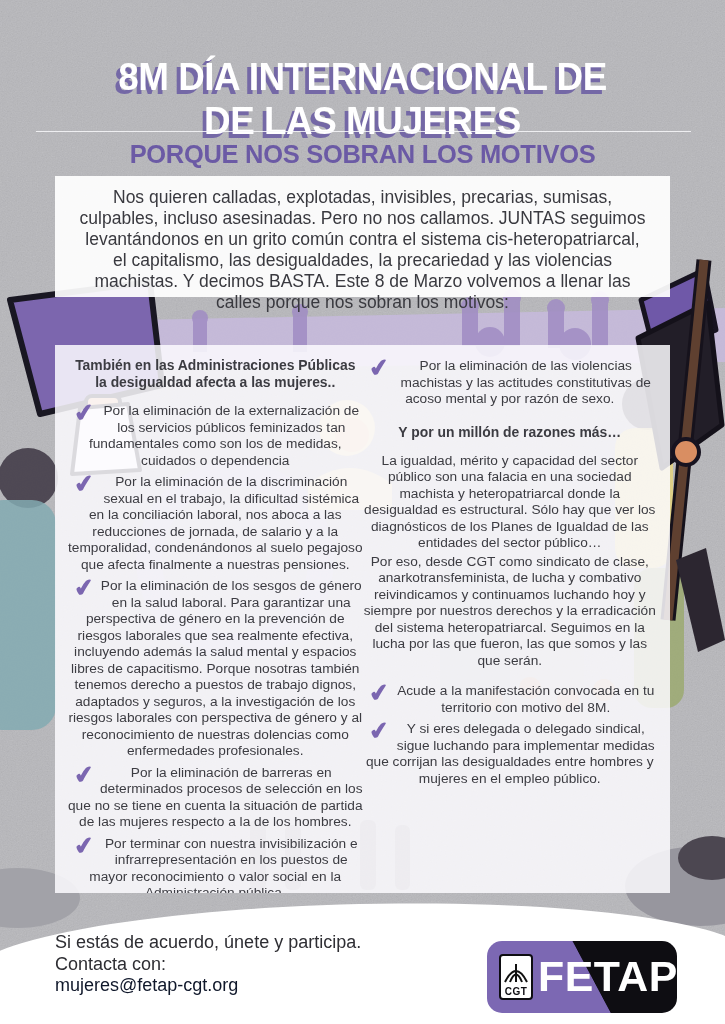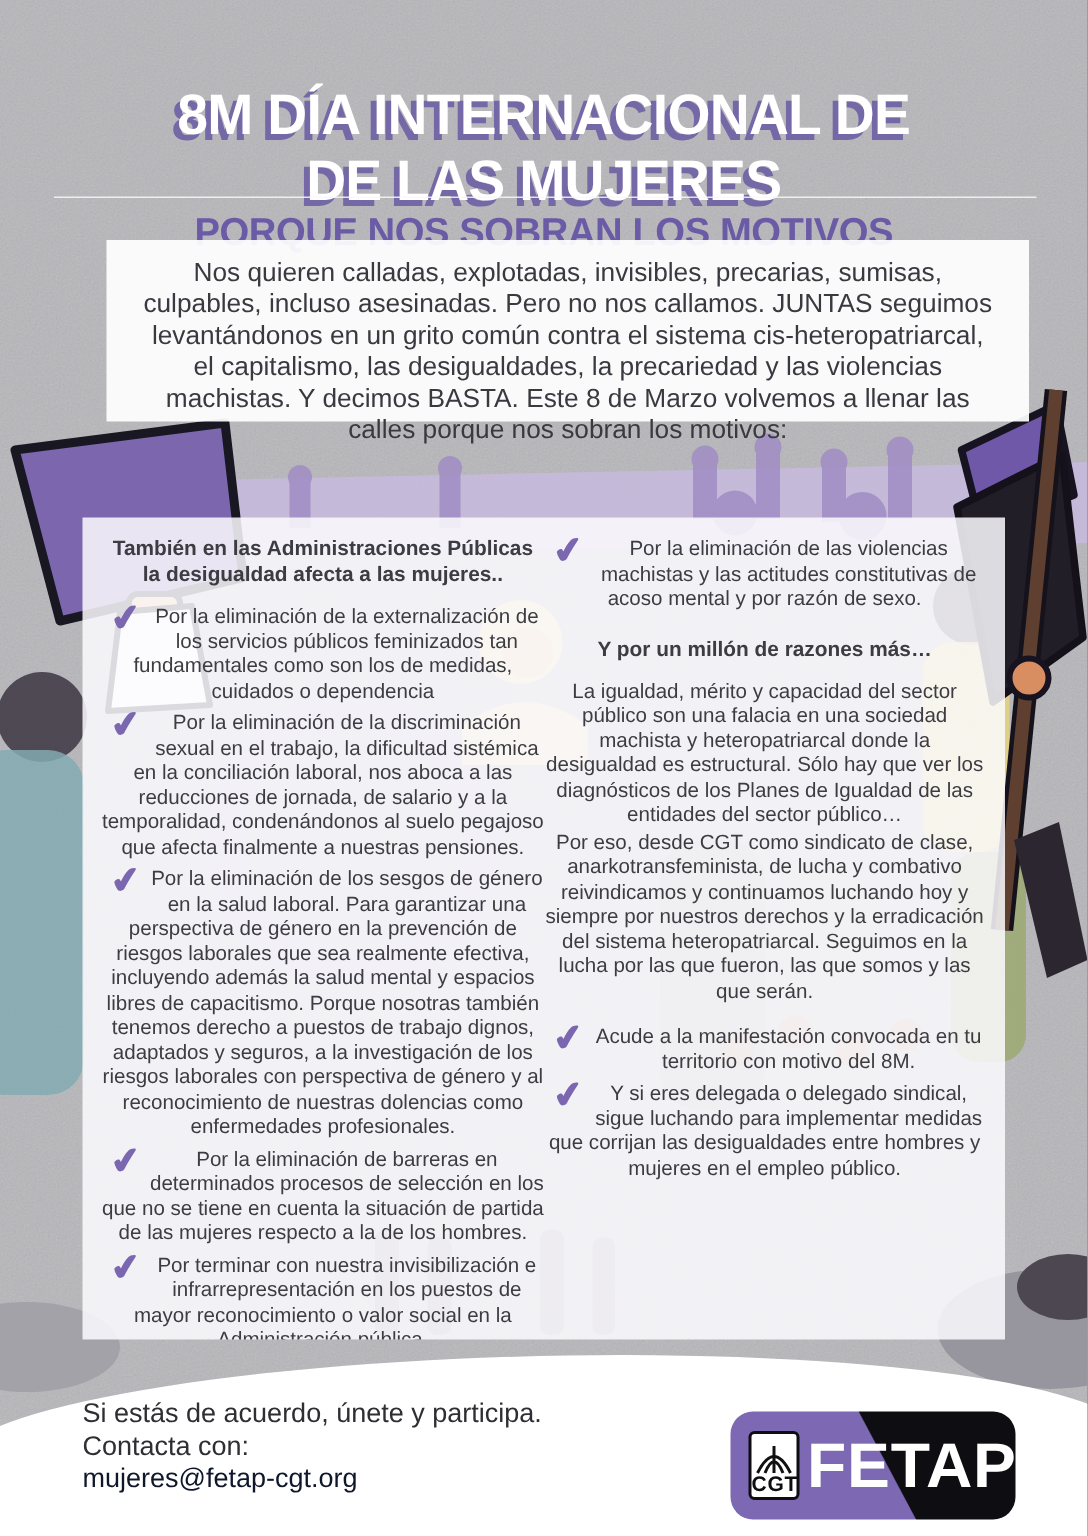--- a/index.html
+++ b/index.html
@@ -20,22 +20,22 @@
     transform:scaleX(.97);
   }
   .divider{position:absolute;top:131px;left:36px;right:34px;height:1px;background:rgba(248,248,250,.85);z-index:3;}
   .subtitle{
     position:absolute;top:139px;left:0;right:0;z-index:3;text-align:center;
     font-weight:bold;font-size:26px;letter-spacing:-.3px;color:#6b5aa5;transform:scaleX(.98);
   }
 
   
   .intro-box{
-    position:absolute;left:55px;top:160px;width:615px;height:121px;z-index:3;
-    background:rgba(255,255,255,.93);box-sizing:border-box;margin-left:16px;
+    position:absolute;left:55px;top:176px;width:615px;height:121px;z-index:3;
+    background:rgba(255,255,255,.93);box-sizing:border-box;
   }
   .intro-text{
     margin:0;padding:11px 24px;text-align:center;
     font-size:17.5px;line-height:21px;color:#39393f;
   }
 
   
   .content-box{
     position:absolute;left:55px;top:345px;width:615px;height:548px;z-index:3;
     background:rgba(251,250,254,.86);
@@ -69,21 +69,21 @@
     border-radius:15px;display:flex;align-items:center;
     background:linear-gradient(62deg,#7c68b3 0 54%,#0e0d12 54.4%);
   }
   .emblem{
     position:relative;width:34px;height:46px;margin-left:12px;flex:0 0 auto;
     background:#fff;border:2px solid #0e0d12;border-radius:4px;box-sizing:border-box;
   }
   .emblem svg{position:absolute;top:2px;left:1px;}
   .emblem-label{
     position:absolute;bottom:1px;left:0;right:0;text-align:center;
-    font-size:14px;font-weight:bold;color:#0e0d12;letter-spacing:.5px;
+    font-size:10px;font-weight:bold;color:#0e0d12;letter-spacing:.5px;
   }
   .logo-text{
     color:#fff;font-weight:bold;font-size:42px;line-height:1;
     letter-spacing:.5px;margin-left:5px;transform:scaleX(1.02);transform-origin:left;
   }
 </style>
 </head>
 <body>
 
 <div class="poster">

